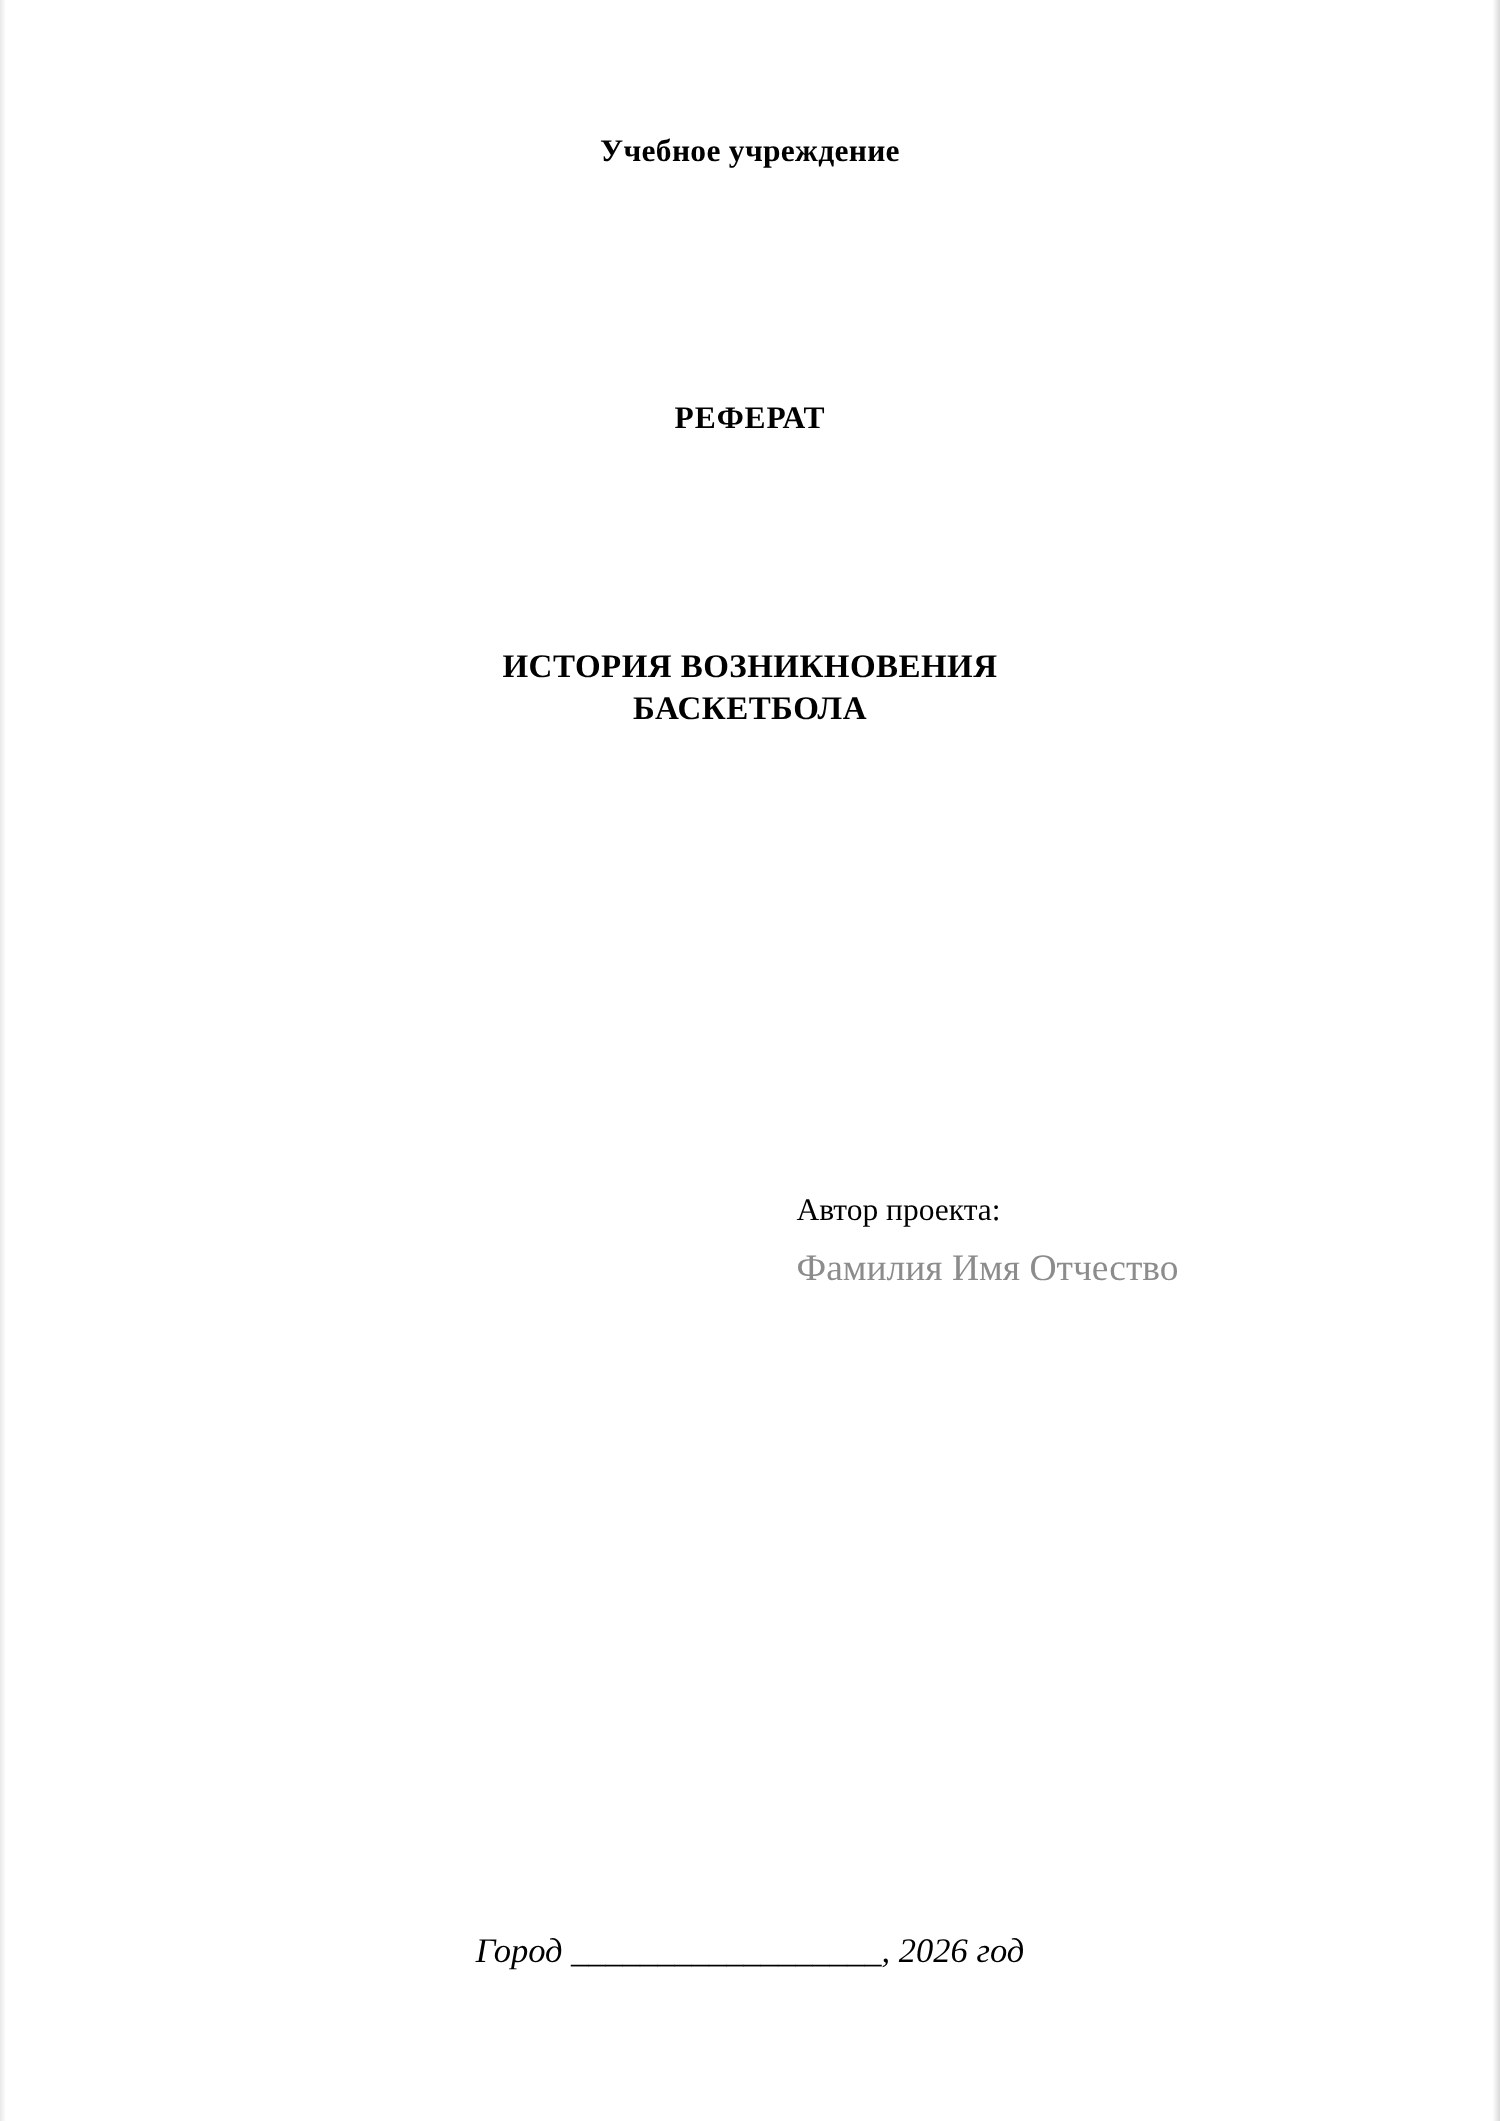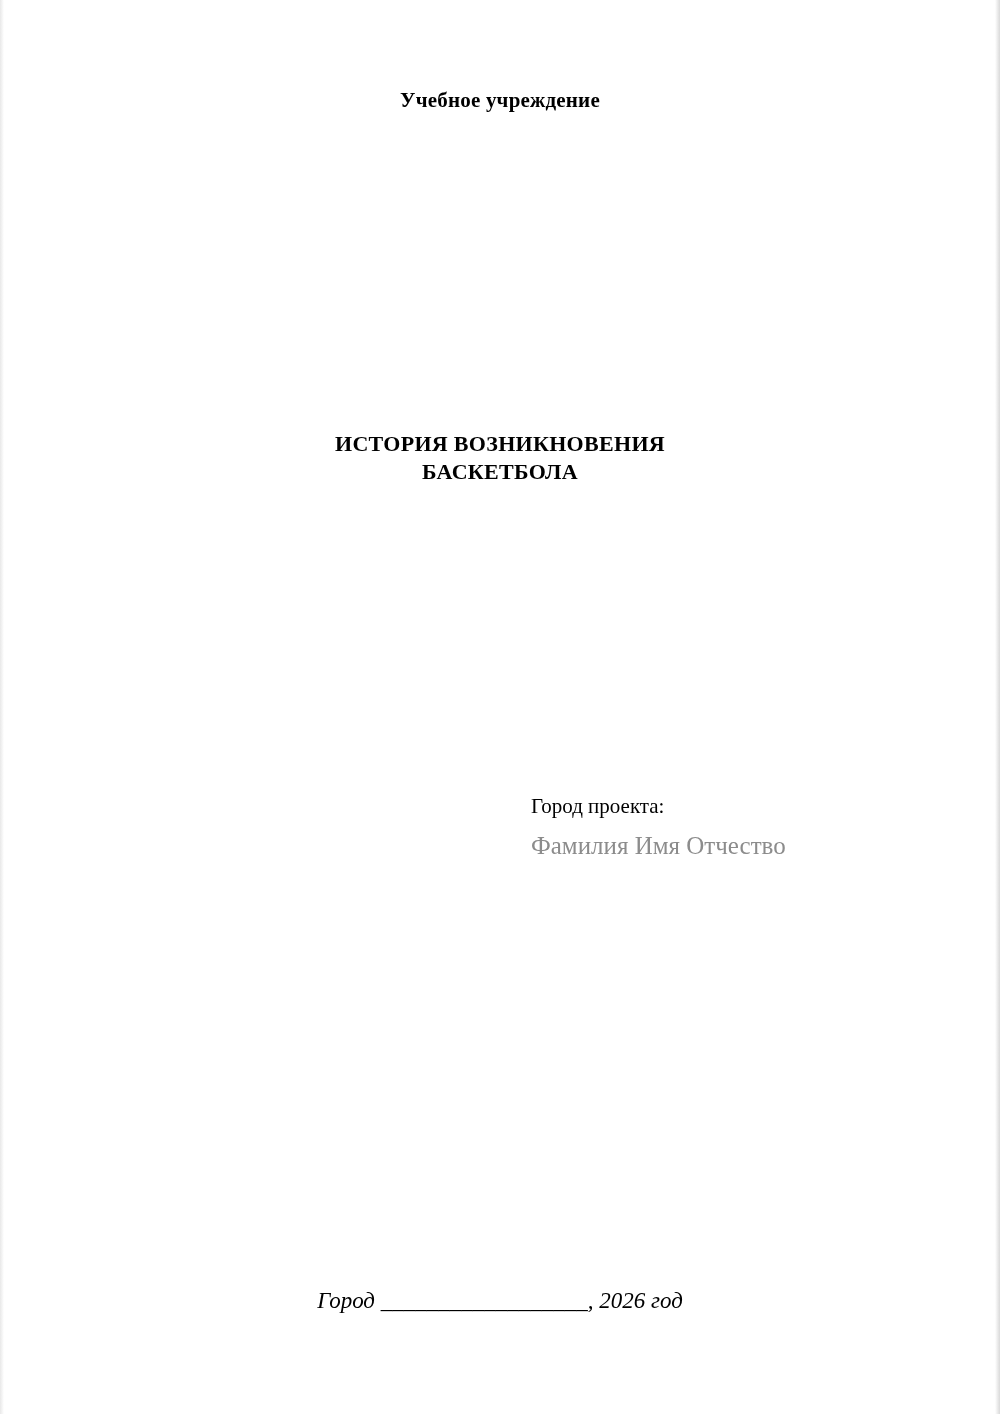--- a/index.html
+++ b/index.html
@@ -110,30 +110,31 @@
     font-style: italic;
   }
 </style>
 </head>
 <body>
 
 <div class="page">
 
   <div class="institution">Учебное учреждение</div>
 
+  <div class="doc-type">РЕФЕРАТ</div>
 
   <div class="title-block">
     <div class="title-line">ИСТОРИЯ ВОЗНИКНОВЕНИЯ</div>
     <div class="title-line">БАСКЕТБОЛА</div>
   </div>
 
   <div class="credits">
 
     <div class="credit-group">
-      <div class="credit-label">Город проекта:</div>
+      <div class="credit-label">Автор проекта:</div>
       <div class="credit-value">Фамилия Имя Отчество</div>
     </div>
 
     <div class="credit-group">
     </div>
 
   </div>
 
   <div class="footer">Город __________________, 2026 год</div>
 

